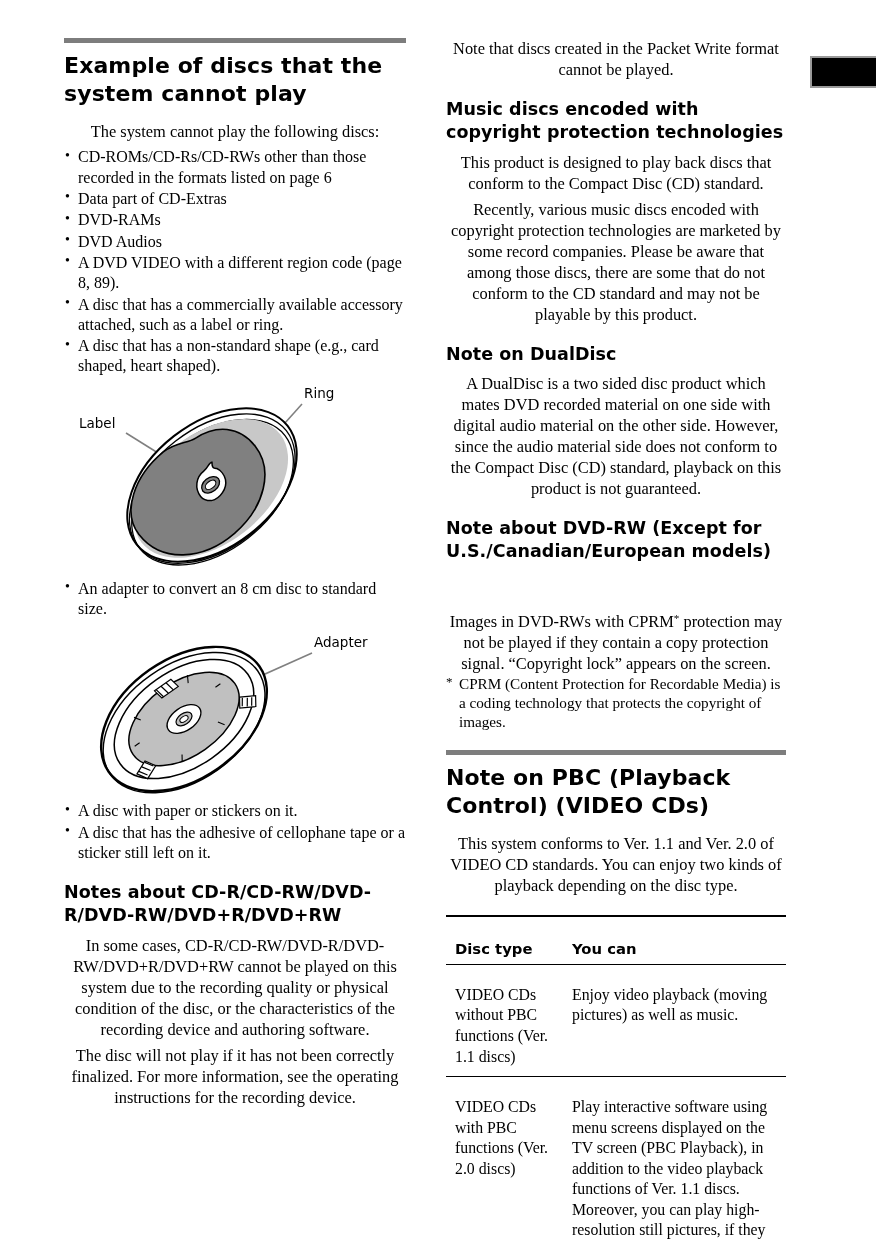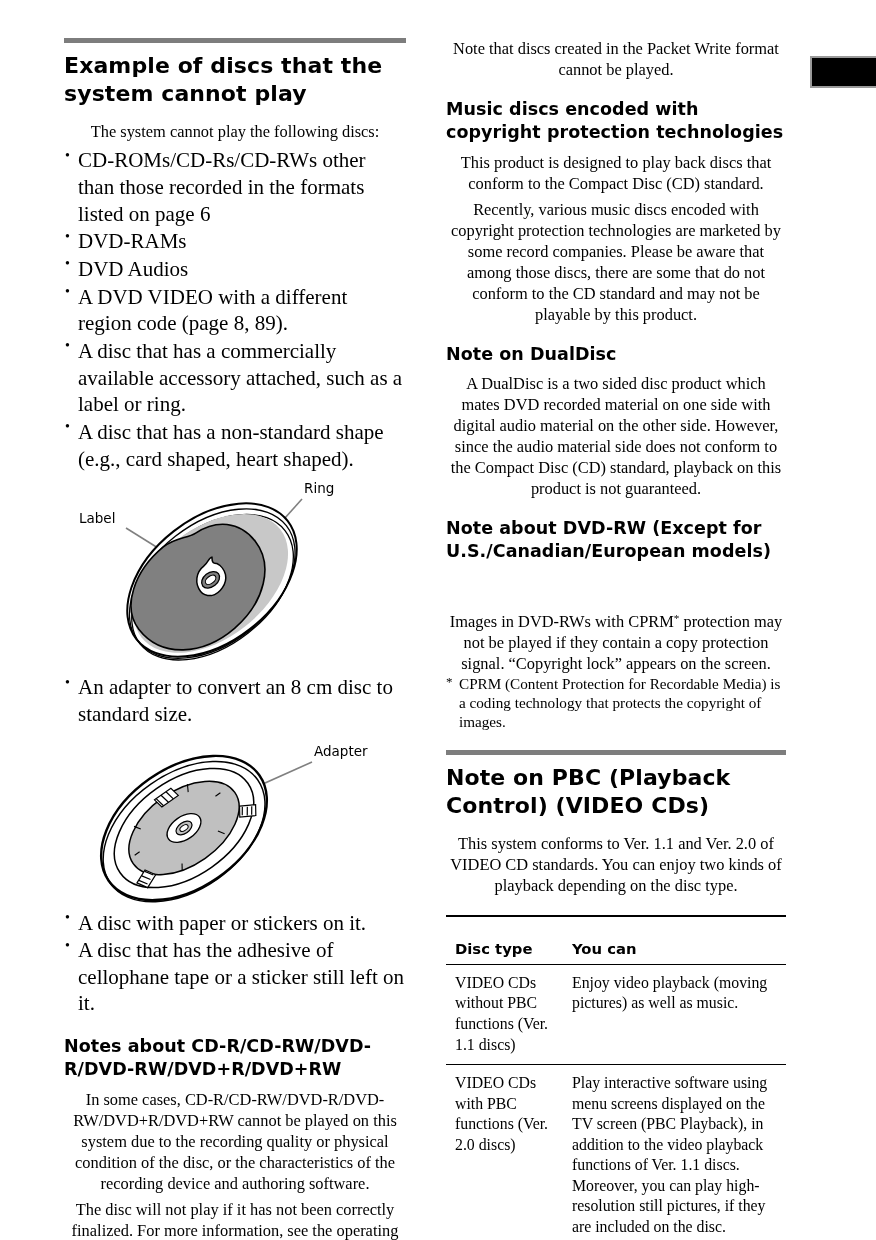--- a/index.html
+++ b/index.html
@@ -75,21 +75,21 @@
     text-align: center;
   }
   p.body.tight { margin-bottom: 0; margin-top: 48px; }
 
   ul.bullets {
     list-style: none;
     margin: 0 0 4px 0;
     padding: 0;
   }
   ul.bullets li {
-    font-size: 21px;
+    font-size: 16px;
     line-height: 1.27;
     position: relative;
     padding-left: 14px;
     margin-bottom: 1px;
   }
   ul.bullets li::before {
     content: "\2022";
     position: absolute;
     left: 1px;
     top: -0.5px;
@@ -140,21 +140,21 @@
     text-align: left;
     padding: 23px 6px 7px 9px;
     border-top: 2px solid #000000;
     border-bottom: 1.6px solid #000000;
   }
   table.pbc tbody td {
     font-family: "Liberation Serif", serif;
     font-size: 15.8px;
     line-height: 1.3;
     vertical-align: top;
-    padding: 8px 6px 9px 9px;
+    padding: 20px 6px 9px 9px;
     border-bottom: 1.6px solid #000000;
   }
   table.pbc .c1 { width: 117px; }
   table.pbc .c2 { width: 223px; }
 
   
   .footer {
     position: absolute;
     left: 0;
     top: 1148px;
@@ -204,20 +204,21 @@
 
   <div class="col col-left">
 
     <div class="rule-major"></div>
     <h1 class="major">Example of discs that the system cannot play</h1>
 
     <p class="body">The system cannot play the following discs:</p>
 
     <ul class="bullets">
       <li>CD-ROMs/CD-Rs/CD-RWs other than those recorded in the formats listed on page 6</li>
+      <li>Data part of CD-Extras</li>
       <li>DVD-RAMs</li>
       <li>DVD Audios</li>
       <li>A DVD VIDEO with a different region code (page 8, 89).</li>
       <li>A disc that has a commercially available accessory attached, such as a label or ring.</li>
       <li>A disc that has a non-standard shape (e.g., card shaped, heart shaped).</li>
     </ul>
 
     <div class="fig">
       <svg width="342" height="188" viewBox="0 0 342 188">
 

